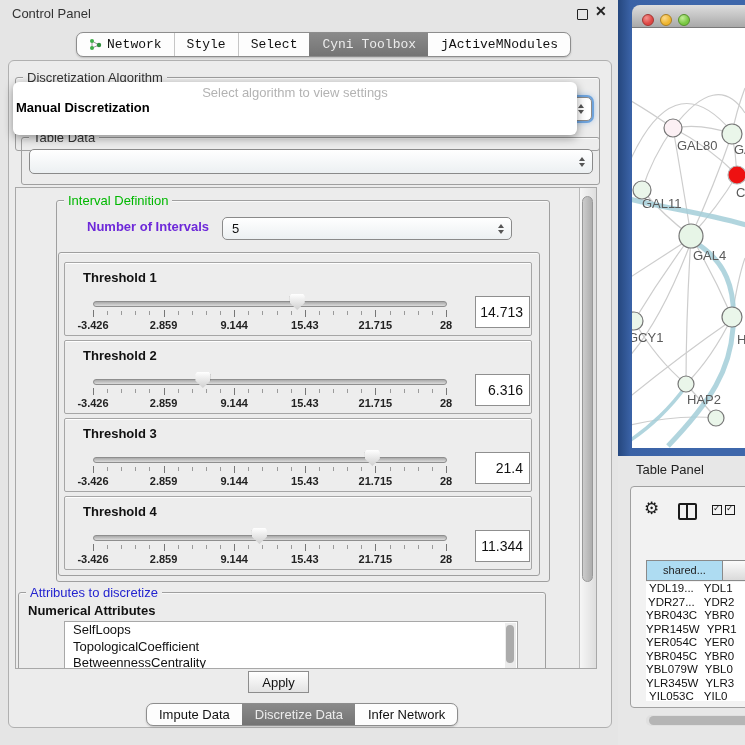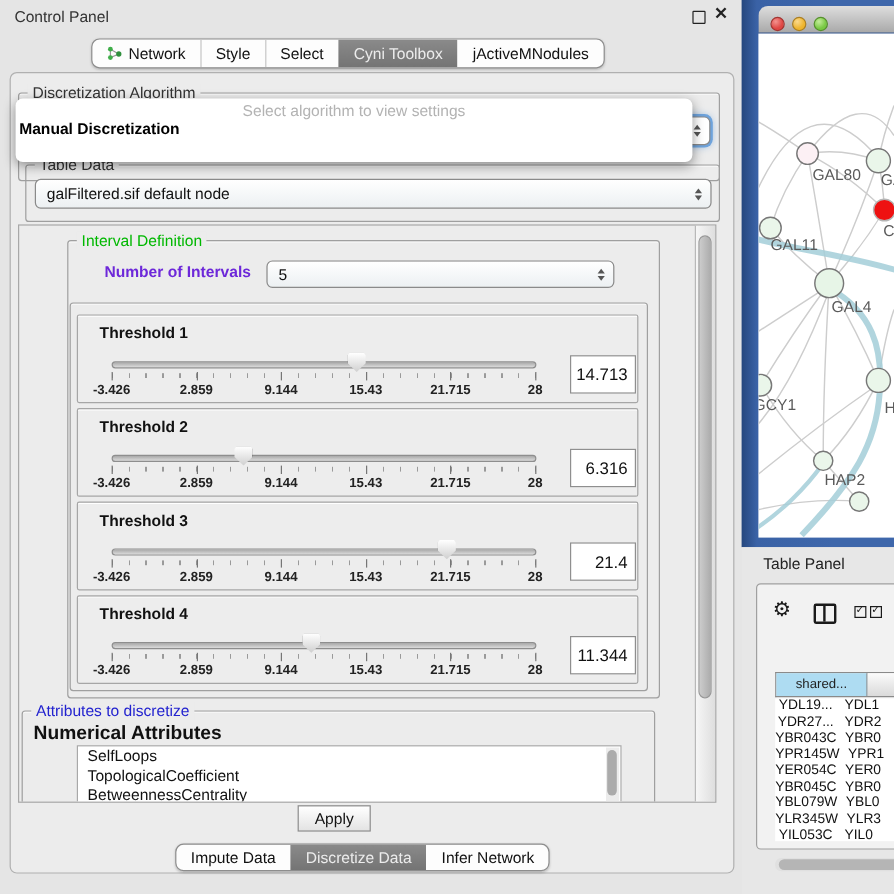--- a/index.html
+++ b/index.html
@@ -84,21 +84,21 @@
 </style>
 </head>
 <body>
 
 <div id="screen">
 
   <div id="cp-title" class="abs">Control Panel</div>
   <div id="btn-float" class="abs"></div>
   <div id="btn-close" class="abs">✕</div>
 
-  <div id="top-tabs" class="pill" style="left:76px;top:32px;">
+  <div id="top-tabs" class="pill" style="left:76px;top:32px;font-family:Liberation Mono, monospace;">
       <div class="tab">
         <span style="display: flex;">
           <svg width="13" height="13" viewBox="0 0 13 13">
             <path d="M3 3 L10 7 M3 10 L10 7 M3 3 L3 10" stroke="#999" stroke-width="1" fill="none"></path>
             <circle cx="3" cy="3" r="2" fill="#3fae49"></circle>
             <circle cx="3" cy="10" r="2" fill="#3fae49"></circle>
             <circle cx="10" cy="7" r="2.2" fill="#2e8f3c"></circle>
           </svg>
         </span>
         <span>Network</span>
@@ -124,21 +124,20 @@
     <div id="algo-focus">
       <span class="stepper">
           <i class="up"></i>
           <i class="dn"></i>
         </span>
     </div>
 
     <div class="grp" style="left:12px;top:76px;width:577px;height:46px;"></div>
     <span class="grp-title" style="left:20px;top:69px;">Table Data</span>
     <div class="combo" style="left:20px;top:88px;width:564px;height:25px;line-height:23px;">
-      <span>galFiltered.sif default node</span>
       <span class="stepper">
           <i class="up"></i>
           <i class="dn"></i>
         </span>
     </div>
 
     <div class="abs" id="viewport" style="left:6px;top:126px;width:582px;height:482px;border:1px solid #a8a8a8;box-sizing:border-box;overflow:hidden;background:#ececec;">
 
       <div class="grp" style="left:40px;top:12px;width:492px;height:380px;"></div>
       <span class="grp-title green" style="left:48px;top:5px;">Interval Definition</span>
@@ -228,21 +227,21 @@
             <div class="sl-ticklabel" style="left: 239.8px;">15.43</div>
             <div class="sl-major" style="left: 310.4px;"></div>
             <div class="sl-ticklabel" style="left: 310.4px;">21.715</div>
             <div class="sl-major" style="left: 381px;"></div>
             <div class="sl-ticklabel" style="left: 381px;">28</div>
           </div>
         </div>
 
       <div class="grp" style="left:2px;top:404px;width:526px;height:90px;"></div>
       <span class="grp-title blue" style="left:10px;top:397px;">Attributes to discretize</span>
-      <div class="abs" style="left:12px;top:415px;font-size:16px;font-weight:bold;color:#111;">Numerical Attributes</div>
+      <div class="abs" style="left:12px;top:415px;font-size:13px;font-weight:bold;color:#111;">Numerical Attributes</div>
       <div id="attr-list">
         <div id="attr-items">
             <div class="attr-item">SelfLoops</div>
             <div class="attr-item">TopologicalCoefficient</div>
             <div class="attr-item">BetweennessCentrality</div>
           </div>
         <div id="attr-sb">
             <div id="attr-sb-thumb"></div>
           </div>
       </div>

